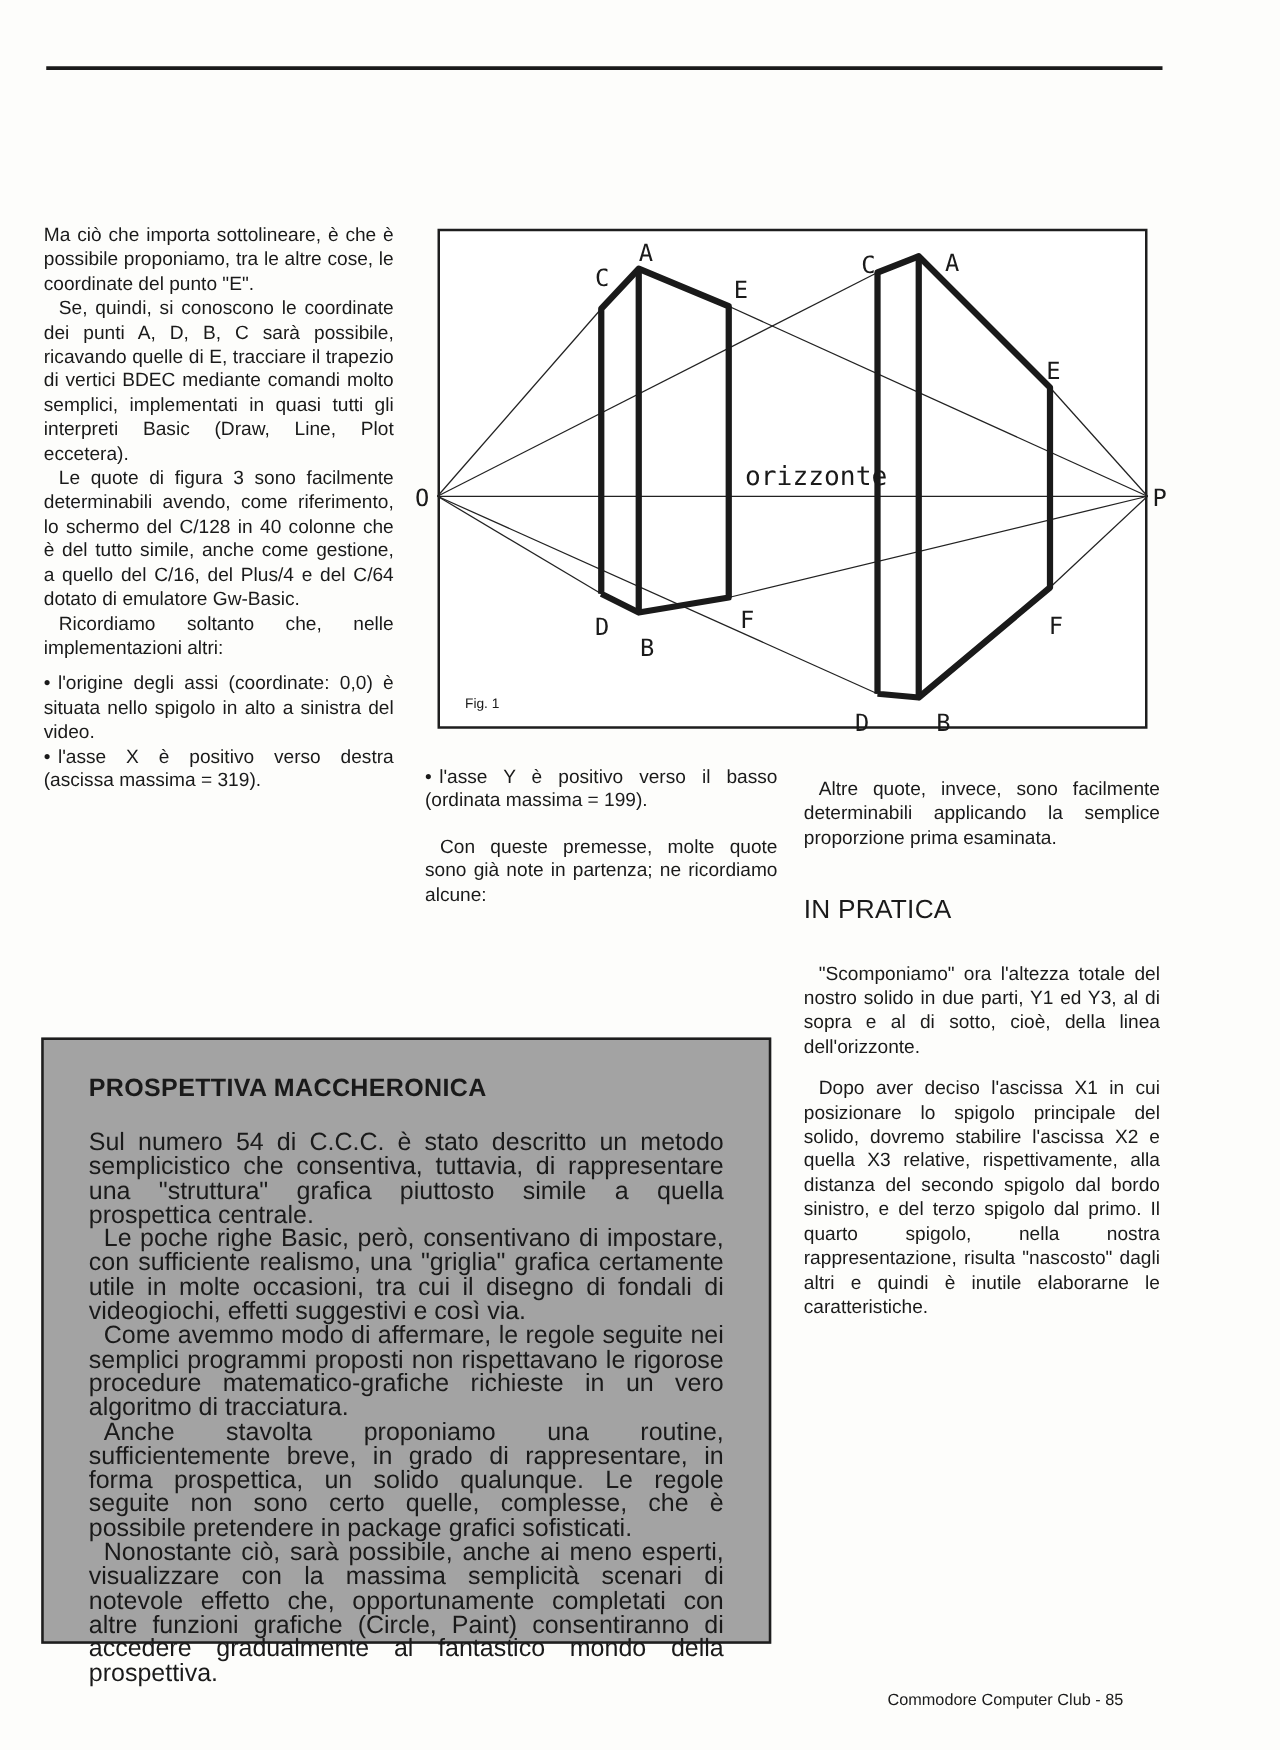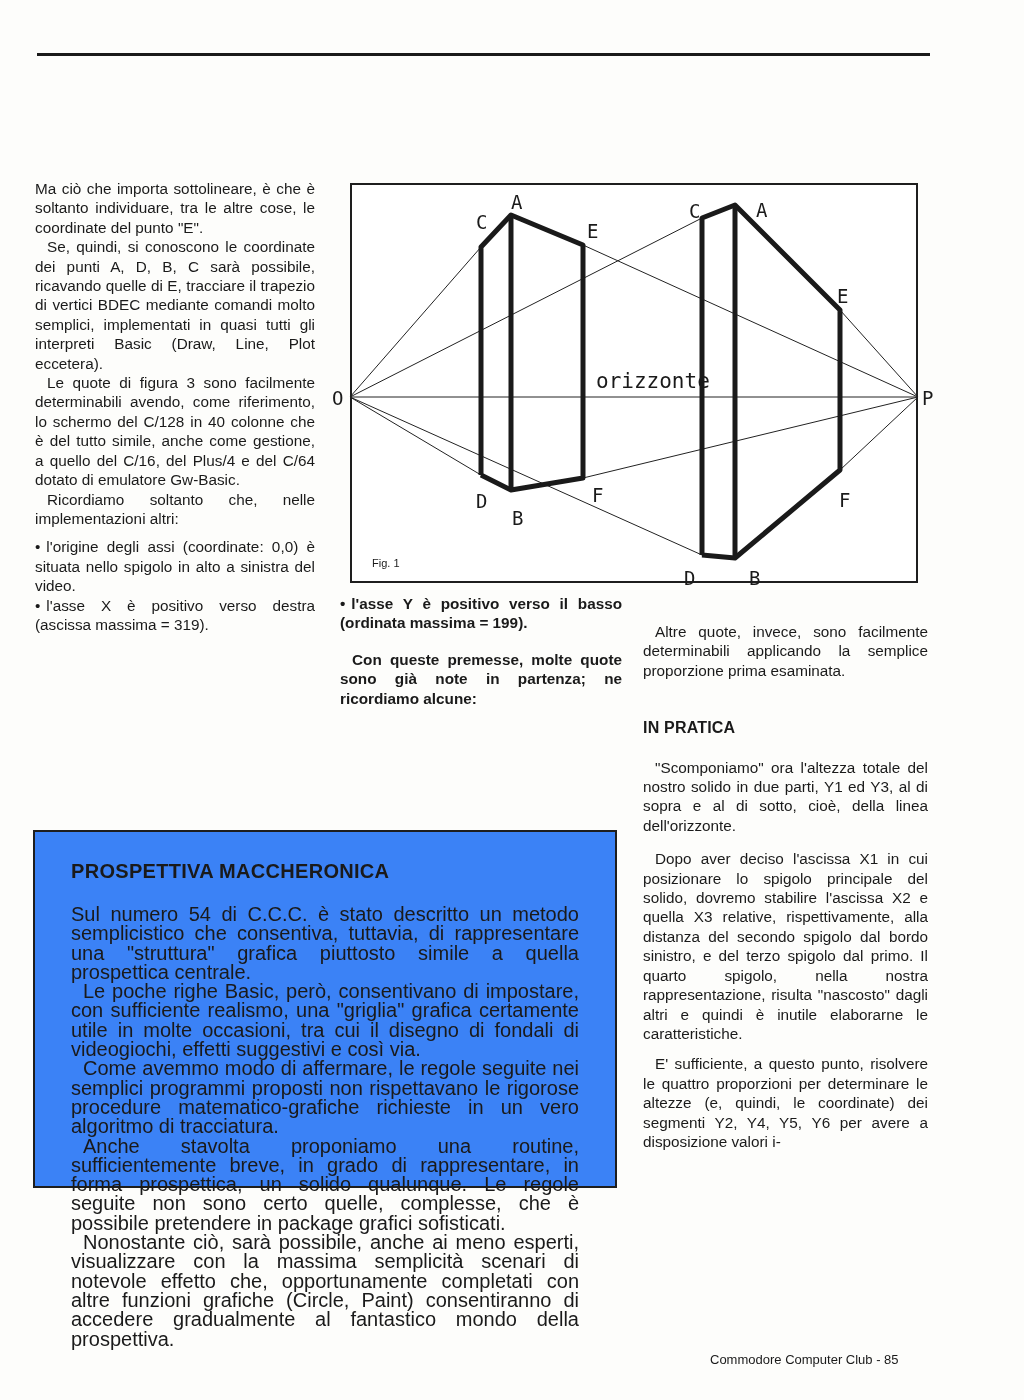--- a/index.html
+++ b/index.html
@@ -4,44 +4,44 @@
 <style>
   html, body { margin:0; padding:0; }
   body { width:1024px; height:1400px; background:#fdfdfb; position:relative; overflow:hidden;
          font-family:"Liberation Sans", sans-serif; color:#1a1a1a; }
   .rule { position:absolute; left:37px; top:53px; width:893px; height:3px; background:#1a1a1a; }
   .col { position:absolute; font-size:15.3px; line-height:19.4px; text-align:justify; }
   .col p { margin:0; text-indent:12px; }
   .col p.noind { text-indent:0; }
   .col p.gap { margin-top:9px; }
   .col1 { left:35px; top:179px; width:280px; }
-  .col2 { left:340px; top:594px; width:282px;font-weight:bold; }
+  .col2 { left:340px; top:612px; width:282px; }
   .col3 { left:643px; top:622px; width:285px; }
   .bullet::before { content:"\2022"; margin-right:6px; }
   .formulas { margin-top:40px; font-size:16px; line-height:20px; text-indent:0; }
   .formulas div { white-space:pre; }
-  h2.sect { font-size:16px; font-weight:bold; margin:38px 0 20px 0; letter-spacing:0.2px; }
+  h2.sect { font-size:21px; font-weight:normal; margin:38px 0 32px 0; letter-spacing:0.2px; }
   .figbox { position:absolute; left:350px; top:183px; width:568px; height:400px; border:2px solid #1e1e1e; background:#fff; box-sizing:border-box; }
   .figsvg { position:absolute; left:330px; top:180px; }
   .figlabel { position:absolute; left:372px; top:557px; font-size:11px; font-weight:normal; }
-  .sidebar-box { position:absolute; left:33px; top:830px; width:584px; height:358px; border:2px solid #1e1e1e;
-                 background:#3b82f6; box-sizing:border-box; padding:28px 36px 0 36px; }
+  .sidebar-box { position:absolute; left:33px; top:830px; width:584px; height:485px; border:2px solid #1e1e1e;
+                 background:#a3a3a3; box-sizing:border-box; padding:28px 36px 0 36px; }
   .sidebar-box h2 { font-size:20px; font-weight:bold; margin:0 0 22px 0; letter-spacing:0.3px; }
   .sidebar-box .body { font-size:20px; line-height:19.3px; text-align:justify; }
   .sidebar-box .body p { margin:0; text-indent:12px; }
   .sidebar-box .body p.noind { text-indent:0; }
   .footer { position:absolute; left:710px; top:1352px; font-size:13px; }
 </style>
 </head>
 <body>
 
 <div class="rule"></div>
 
 <div class="col col1">
-  <p class="noind">Ma ciò che importa sottolineare, è che è soltanto individuare, tra le altre cose, le coordinate del punto "E".</p>
+  <p class="noind">Ma ciò che importa sottolineare, è che è possibile proponiamo, tra le altre cose, le coordinate del punto "E".</p>
   <p>Se, quindi, si conoscono le coordinate dei punti A, D, B, C sarà possibile, ricavando quelle di E, tracciare il trapezio di vertici BDEC mediante comandi molto semplici, implementati in quasi tutti gli interpreti Basic (Draw, Line, Plot eccetera).</p>
   <p>Le quote di figura 3 sono facilmente determinabili avendo, come riferimento, lo schermo del C/128 in 40 colonne che è del tutto simile, anche come gestione, a quello del C/16, del Plus/4 e del C/64 dotato di emulatore Gw-Basic.</p>
   <p>Ricordiamo soltanto che, nelle implementazioni altri:</p>
   <p class="noind bullet gap">l'origine degli assi (coordinate: 0,0) è situata nello spigolo in alto a sinistra del video.</p>
   <p class="noind bullet">l'asse X è positivo verso destra (ascissa massima = 319).</p>
 </div>
 
 <div class="figbox"></div>
 <svg class="figsvg" width="620" height="420" viewBox="330 180 620 420">
   <g stroke="#222" stroke-width="1" fill="none">
@@ -91,21 +91,20 @@
 <div class="col col2">
   <p class="noind bullet">l'asse Y è positivo verso il basso (ordinata massima = 199).</p>
   <p class="gap" style="margin-top:17px">Con queste premesse, molte quote sono già note in partenza; ne ricordiamo alcune:</p>
 </div>
 
 <div class="col col3">
   <p>Altre quote, invece, sono facilmente determinabili applicando la semplice proporzione prima esaminata.</p>
   <h2 class="sect">IN PRATICA</h2>
   <p class="gap" style="margin-top:11px">"Scomponiamo" ora l'altezza totale del nostro solido in due parti, Y1 ed Y3, al di sopra e al di sotto, cioè, della linea dell'orizzonte.</p>
   <p class="gap" style="margin-top:14px">Dopo aver deciso l'ascissa X1 in cui posizionare lo spigolo principale del solido, dovremo stabilire l'ascissa X2 e quella X3 relative, rispettivamente, alla distanza del secondo spigolo dal bordo sinistro, e del terzo spigolo dal primo. Il quarto spigolo, nella nostra rappresentazione, risulta "nascosto" dagli altri e quindi è inutile elaborarne le caratteristiche.</p>
-  <p class="gap" style="margin-top:11px">E' sufficiente, a questo punto, risolvere le quattro proporzioni per determinare le altezze (e, quindi, le coordinate) dei segmenti Y2, Y4, Y5, Y6 per avere a disposizione valori i-</p>
 </div>
 
 <div class="sidebar-box">
   <h2>PROSPETTIVA MACCHERONICA</h2>
   <div class="body">
     <p class="noind">Sul numero 54 di C.C.C. è stato descritto un metodo semplicistico che consentiva, tuttavia, di rappresentare una "struttura" grafica piuttosto simile a quella prospettica centrale.</p>
     <p>Le poche righe Basic, però, consentivano di impostare, con sufficiente realismo, una "griglia" grafica certamente utile in molte occasioni, tra cui il disegno di fondali di videogiochi, effetti suggestivi e così via.</p>
     <p>Come avemmo modo di affermare, le regole seguite nei semplici programmi proposti non rispettavano le rigorose procedure matematico-grafiche richieste in un vero algoritmo di tracciatura.</p>
     <p>Anche stavolta proponiamo una routine, sufficientemente breve, in grado di rappresentare, in forma prospettica, un solido qualunque. Le regole seguite non sono certo quelle, complesse, che è possibile pretendere in package grafici sofisticati.</p>
     <p>Nonostante ciò, sarà possibile, anche ai meno esperti, visualizzare con la massima semplicità scenari di notevole effetto che, opportunamente completati con altre funzioni grafiche (Circle, Paint) consentiranno di accedere gradualmente al fantastico mondo della prospettiva.</p>

